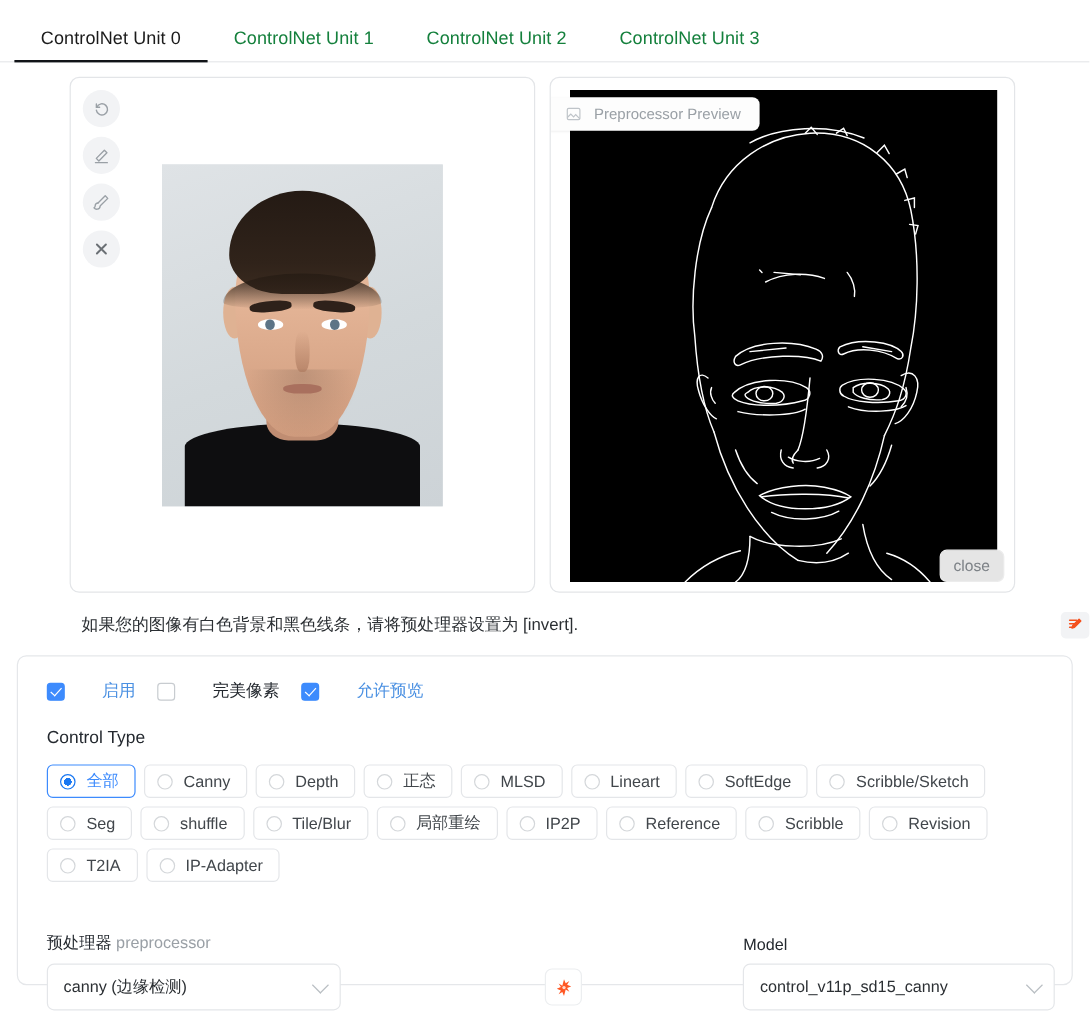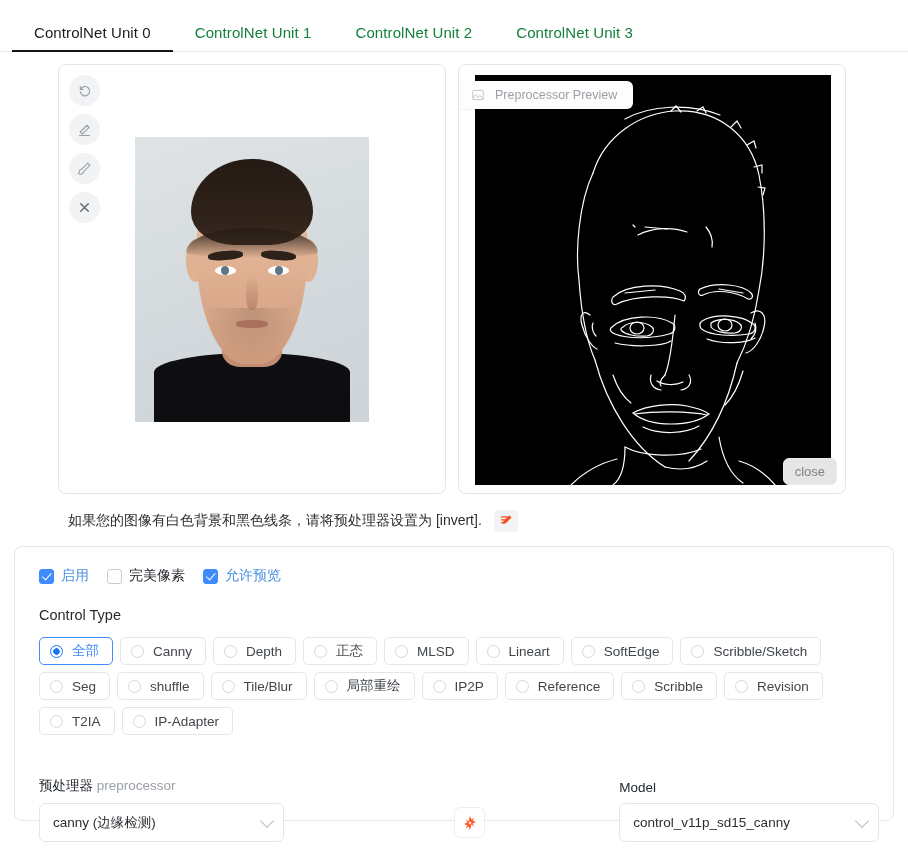--- a/index.html
+++ b/index.html
@@ -270,20 +270,21 @@
   .canny { position:absolute; inset:0; }
 
   
   .hint-row {
     display: flex;
     align-items: center;
     gap: 8px;
     padding: 16px 0 14px 68px;
     font-size: 14px;
     color: #2b2f33;
+    justify-content: space-between;
   }
   .hint-icon-btn {
     width: 24px;
     height: 22px;
     background: #f2f3f5;
     border-radius: 4px;
     display: flex;
     align-items: center;
     justify-content: center;
     cursor: pointer;
@@ -332,21 +333,21 @@
     border-color: #3d8bfd;
   }
   .box.on::after {
     content: "";
     width: 4px;
     height: 8px;
     border: solid #fff;
     border-width: 0 1.8px 1.8px 0;
     transform: rotate(42deg) translate(-.5px,-1px);
   }
-  .check-label { color: #24292f; }
+  .check-label { color: #24292f; margin-left: 24px; }
   .check-label.blue { color: #4a90e2; }
 
   .section-title {
     font-size: 14.5px;
     color: #24292f;
     margin: 0 0 14px 10px;
   }
 
   .radio-grid {
     display: flex;

